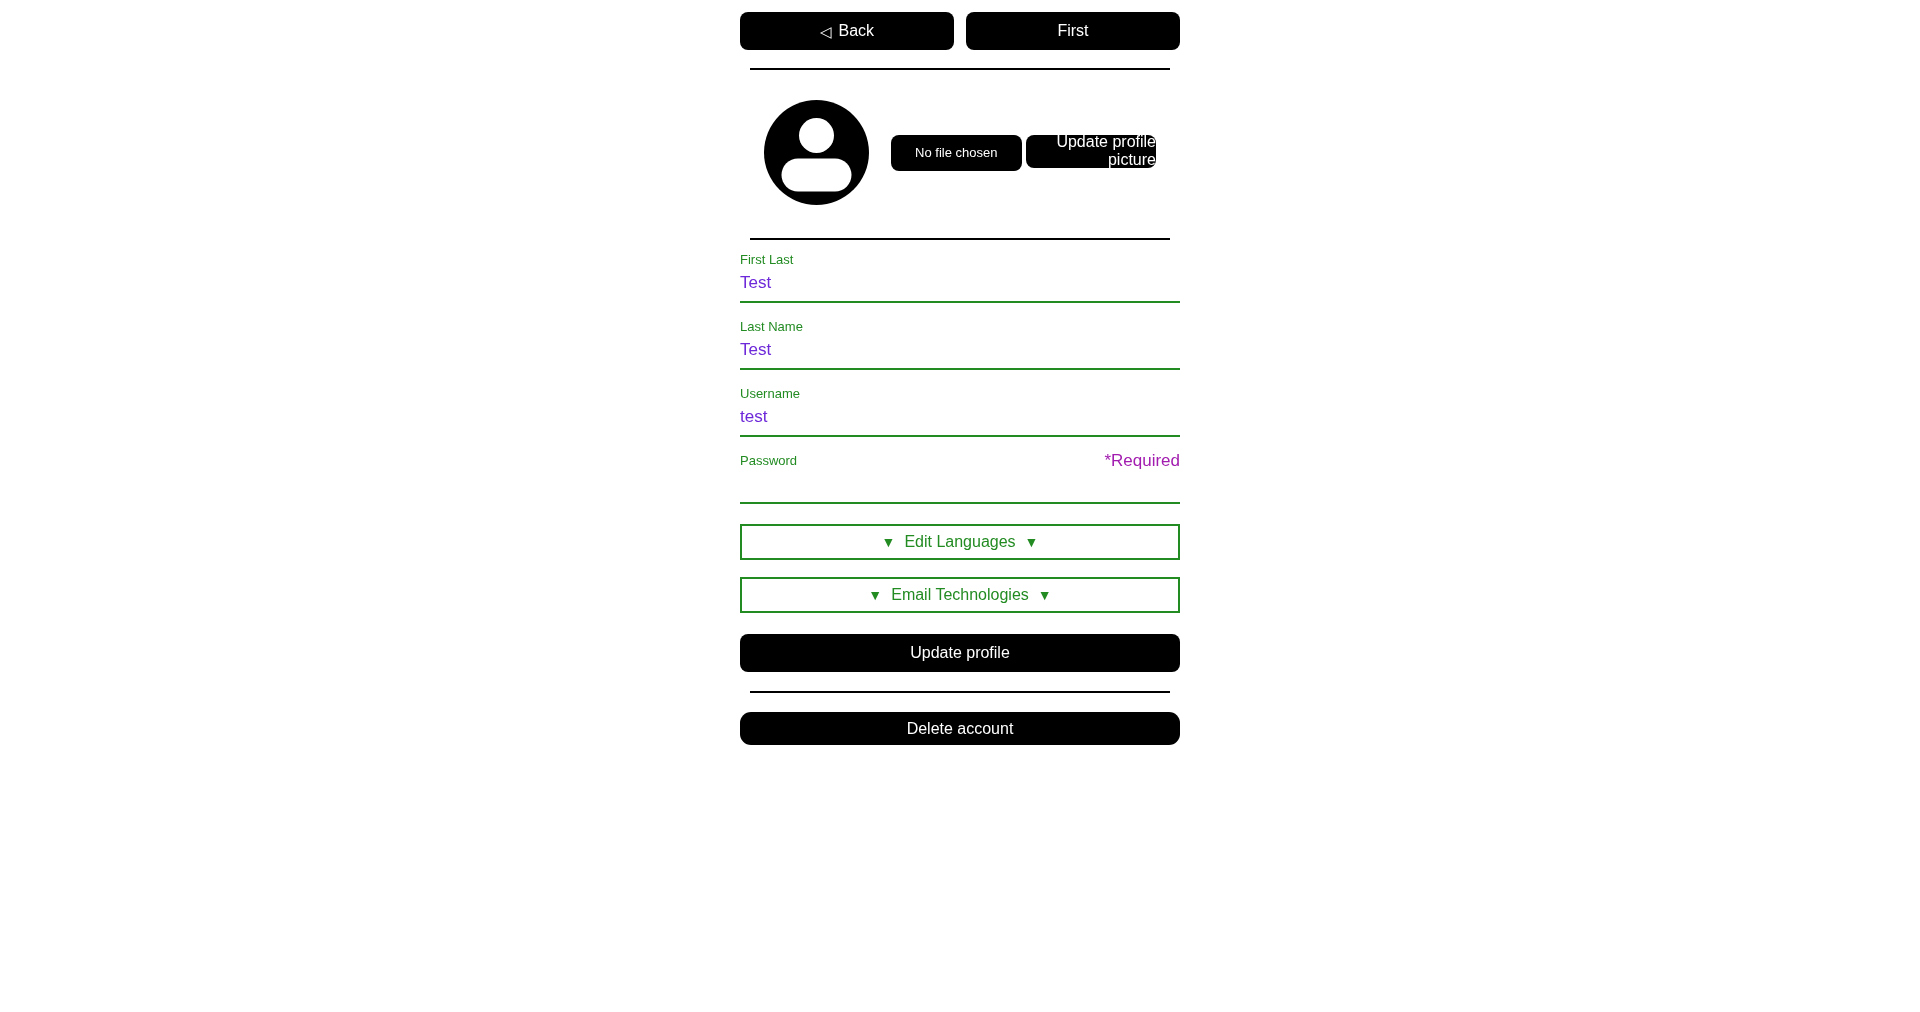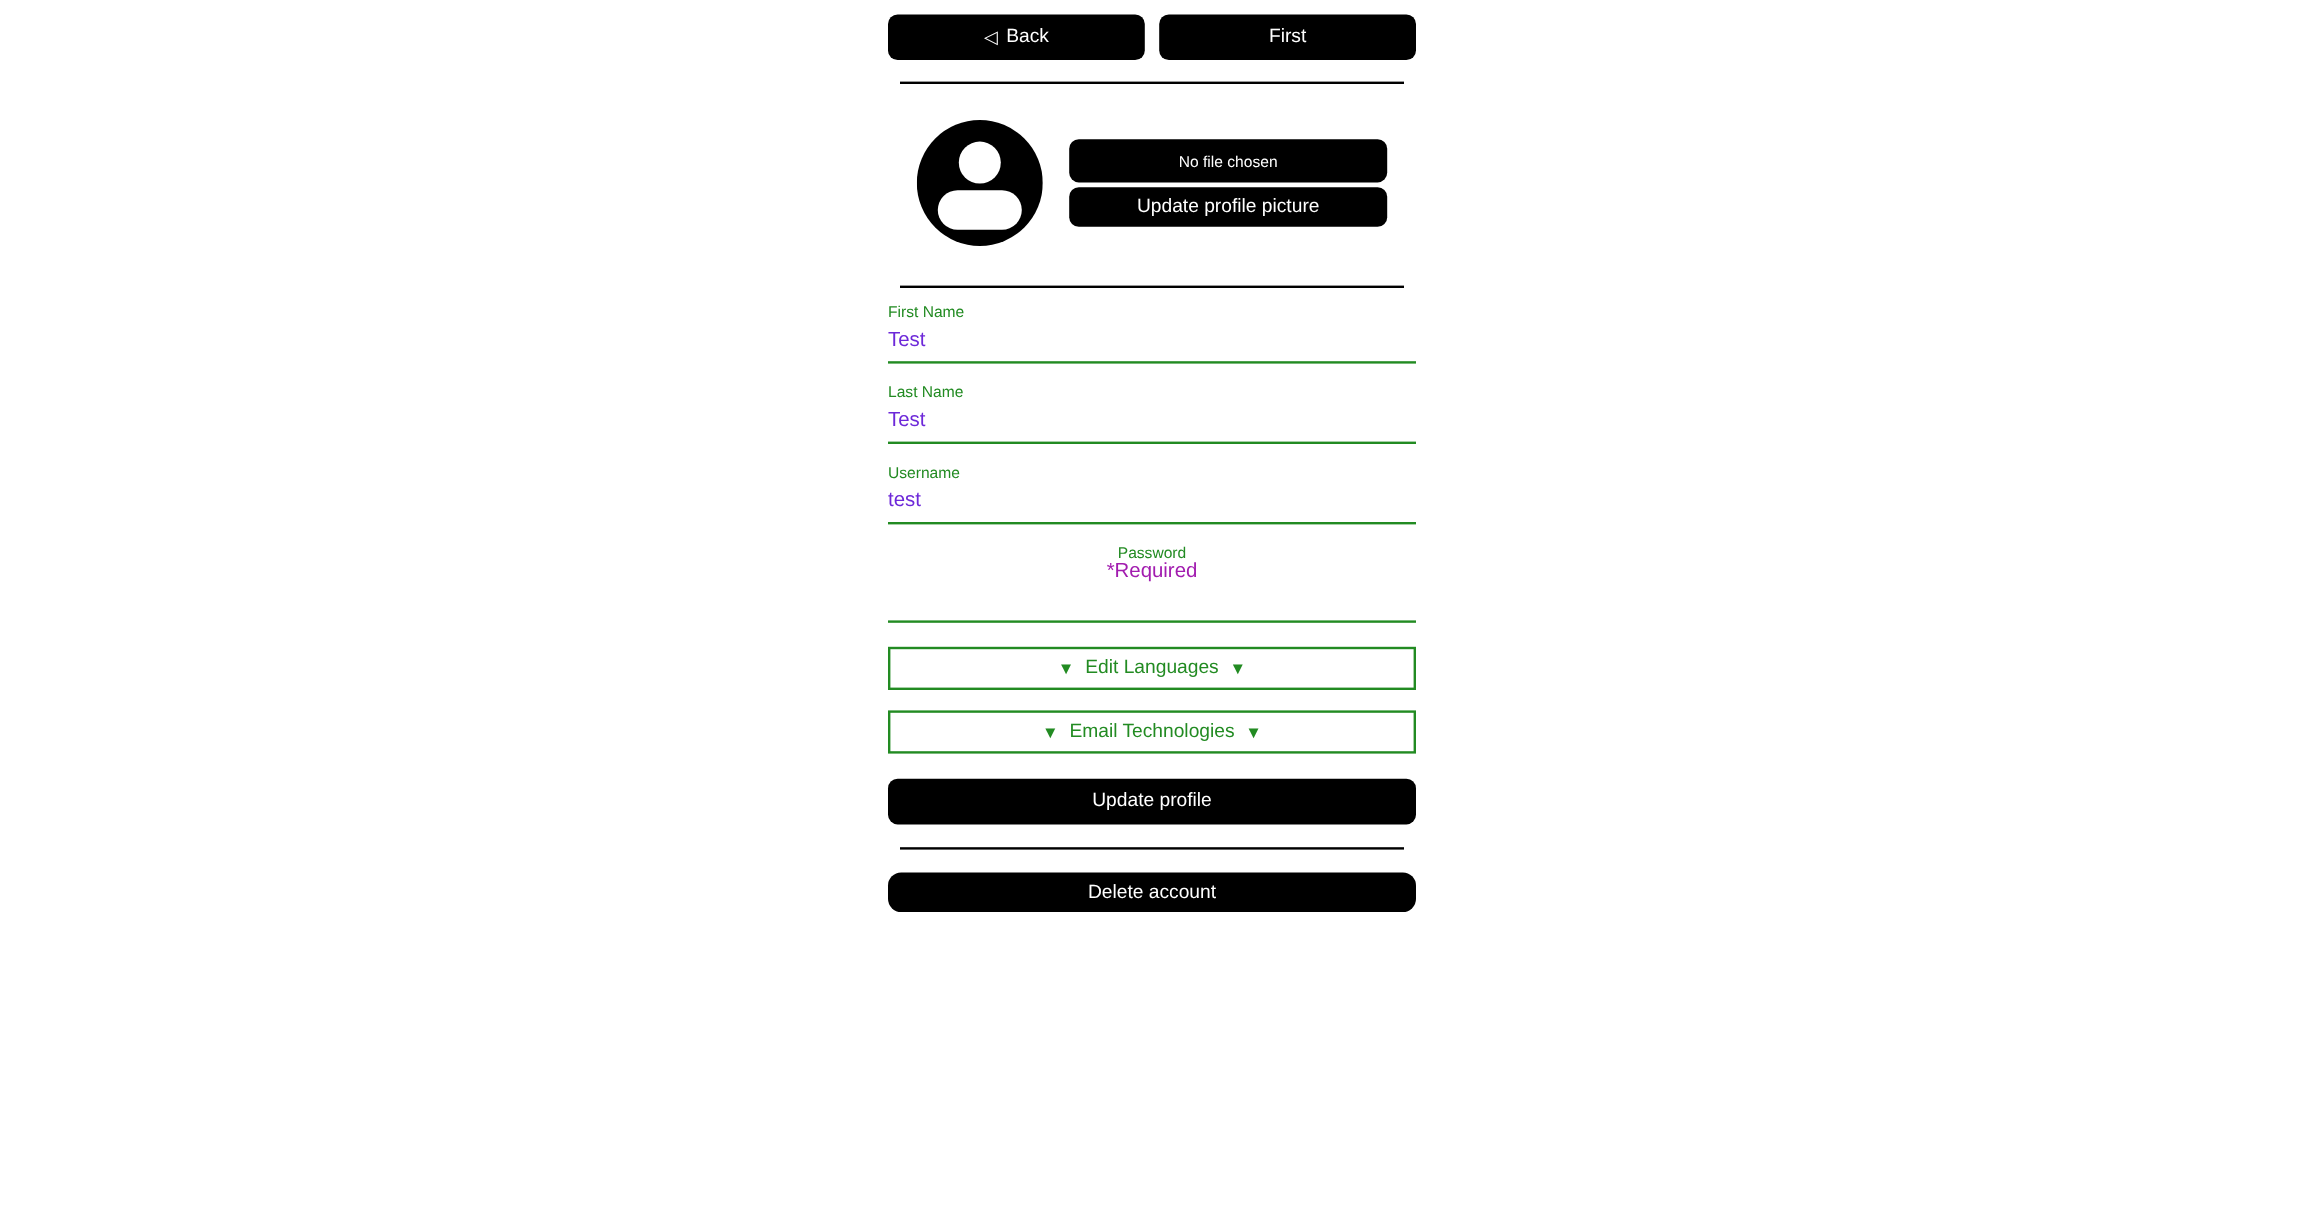--- a/index.html
+++ b/index.html
@@ -47,39 +47,38 @@
     margin-top: 30px;
     display: flex;
     align-items: center;
     justify-content: center;
     gap: 22px;
   }
   .avatar-wrap { width: 105px; height: 105px; flex: none; }
   .file-col {
     width: 265px;
     display: flex;
-    flex-direction: column;
+    flex-direction: row;
     gap: 4px;
   }
   .file-btn  { height: 36px; font-size: 13px; }
   .pic-btn   { height: 33px; font-size: 16px; text-align: right; }
   hr.divider-2 { margin-top: 33px; }
   
   .fields { margin-top: 0; }
   .field {
     margin-top: 16px;
     border-bottom: 2px solid #228B22;
     padding-bottom: 8px;
   }
   .field.first { margin-top: 12px; }
   .label-row {
     display: flex;
     justify-content: space-between;
-    align-items: center;
-    flex-direction: column;
+    align-items: flex-start;
   }
   .field-label {
     color: #228B22;
     font-size: 13px;
     line-height: 15px;
   }
   .required-note {
     color: #a21caf;
     font-size: 17px;
     line-height: 15px;
@@ -156,21 +155,21 @@
         <span>Update profile picture</span>
       </button>
     </div>
   </div>
 
   <hr class="divider divider-2">
 
   <div class="fields">
 
     <div class="field first">
-      <div class="field-label">First Name</div>
+      <div class="field-label">First Last</div>
       <input type="text" value="Test" style="">
     </div>
 
     <div class="field">
       <div class="field-label">Last Name</div>
       <input type="text" value="Test" style="">
     </div>
 
     <div class="field">
       <div class="field-label">Username</div>

